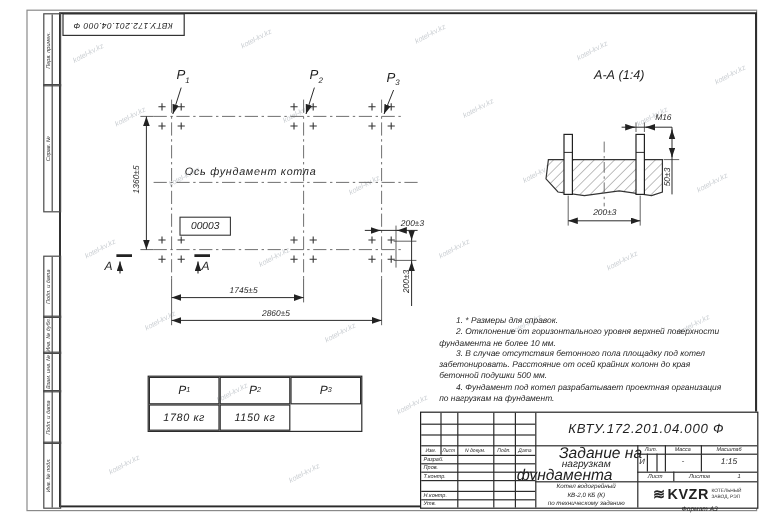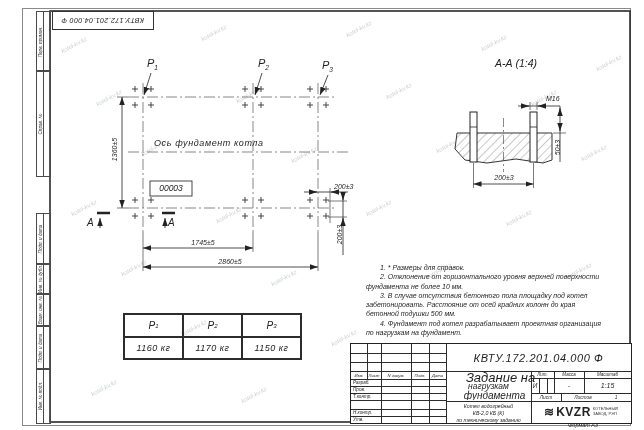--- a/index.html
+++ b/index.html
@@ -213,22 +213,21 @@
         <sub>1</sub>
       </div>
     <div class="hd">
         <span>P</span>
         <sub>2</sub>
       </div>
     <div class="hd">
         <span>P</span>
         <sub>3</sub>
       </div>
-    <div class="vl">1160  кг</div>
-    <div class="vl">1170  кг</div>
+    <div class="vl">1780  кг</div>
     <div class="vl">1150  кг</div>
   </div>
 
   <div class="notes">
     <p>1. * Размеры для справок.</p>
     <p>2. Отклонение от горизонтального уровня верхней поверхности фундамента не более 10 мм.</p>
     <p>3. В случае отсутствия бетонного пола площадку под котел забетонировать. Расстояние от осей крайних колонн до края бетонной подушки 500 мм.</p>
     <p>4. Фундамент под котел разрабатывает проектная организация по нагрузкам на фундамент.</p>
   </div>
 
@@ -269,21 +268,21 @@
     <div class="cell" style="left:78px;top:27px;width:17px;height:8px;font-size:4.2px">Дата</div>
 
     <div class="cell left" style="left:0;top:35px;width:30px;height:7px;font-size:4.6px">Разраб.</div>
     <div class="cell left" style="left:0;top:42px;width:30px;height:7px;font-size:4.6px">Пров.</div>
     <div class="cell left" style="left:0;top:49px;width:30px;height:7px;font-size:4.6px">Т.контр.</div>
     <div class="cell left" style="left:0;top:65px;width:30px;height:7px;font-size:4.6px">Н.контр.</div>
     <div class="cell left" style="left:0;top:72px;width:30px;height:7px;font-size:4.6px">Утв.</div>
 
     <div class="cell" style="left:107px;top:28px;width:85px;height:10px;font-size:13px">Задание на</div>
     <div class="cell" style="left:95px;top:37px;width:85px;height:10px;font-size:8.5px">нагрузкам</div>
-    <div class="cell" style="left:101px;top:46px;width:85px;height:10px;font-size:10px">фундамента</div>
+    <div class="cell" style="left:77px;top:46px;width:85px;height:10px;font-size:13px">фундамента</div>
 
     <div class="cell" style="left:95px;top:58px;width:85px;height:7px;font-size:5.2px">Котел водогрейный</div>
     <div class="cell" style="left:95px;top:65px;width:85px;height:7px;font-size:5.2px">КВ-2,0 КБ (К)</div>
     <div class="cell" style="left:95px;top:72px;width:85px;height:7px;font-size:5.2px">по техническому заданию</div>
 
     <div class="cell" style="left:180px;top:27px;width:23px;height:7px;font-size:4.5px">Лит.</div>
     <div class="cell" style="left:203px;top:27px;width:30px;height:7px;font-size:4.5px">Масса</div>
     <div class="cell" style="left:233px;top:27px;width:47px;height:7px;font-size:4.5px">Масштаб</div>
     <div class="cell" style="left:180px;top:34px;width:8px;height:15px;font-size:6.5px">И</div>
     <div class="cell" style="left:203px;top:34px;width:30px;height:15px;font-size:7px">-</div>

